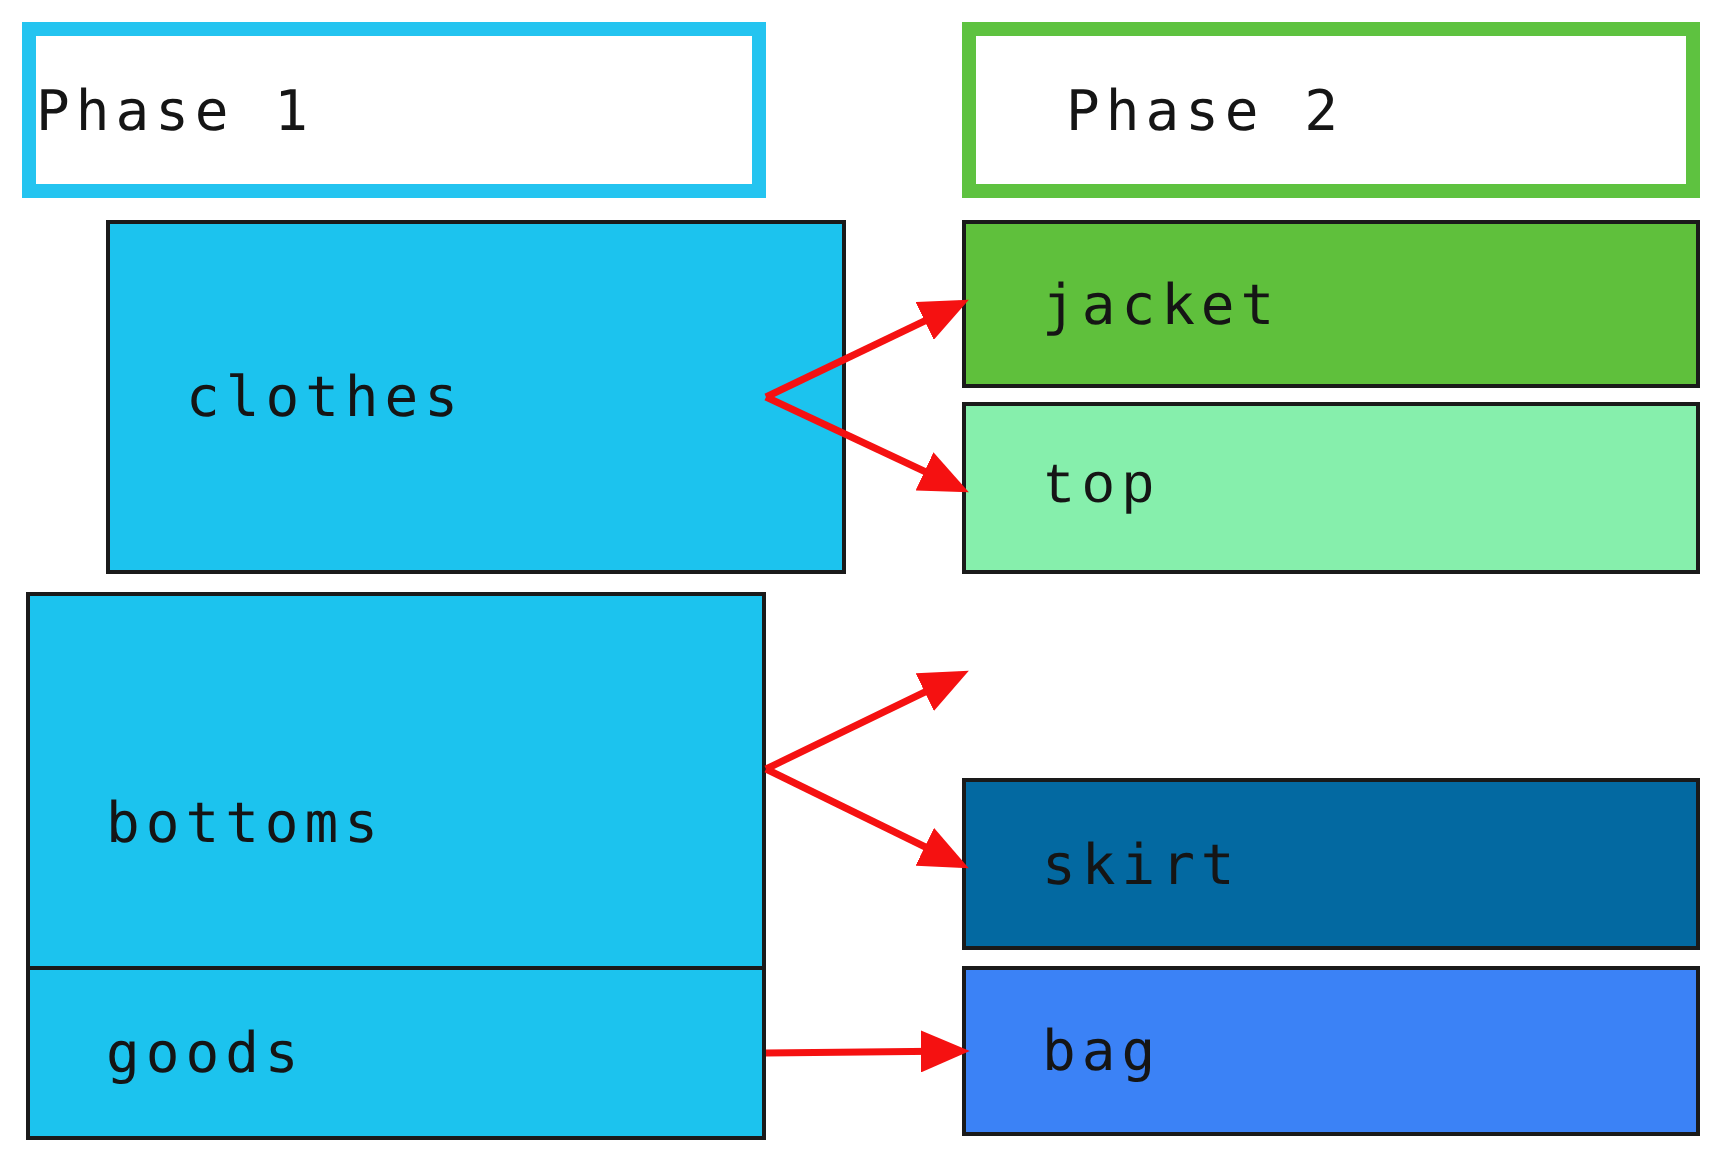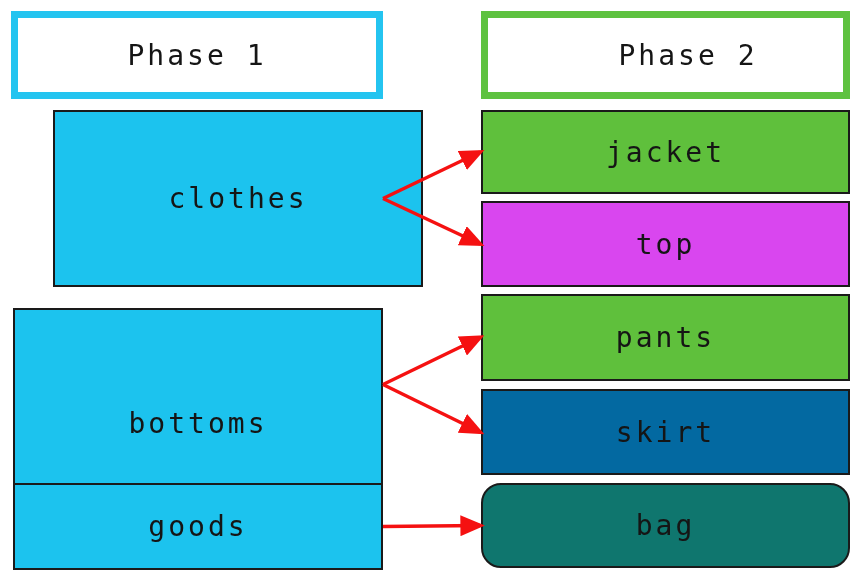--- a/index.html
+++ b/index.html
@@ -13,39 +13,40 @@
     height: 584px;
     background: #ffffff;
     font-family: "DejaVu Sans Mono", "Liberation Mono", monospace;
     overflow: hidden;
   }
   .box {
     position: absolute;
     box-sizing: border-box;
     display: flex;
     align-items: center;
-    justify-content: center;
+    justify-content: flex-start;
     font-size: 28px;
     letter-spacing: 3px;
     color: #151515;
   }
   
   .hdr {
     border: 7px solid;
     background: #ffffff;
   }
   #hdr-phase1 { left: 11px;  top: 11px; width: 372px; height: 88px; }
   #hdr-phase2 { left: 481px; top: 11px; width: 369px; height: 88px; }
 
   
   .item {
     border: 2.5px solid #1a1a1a;
+    padding-left: 38px;
   }
   #box-clothes { left: 13px;  top: 110px; width: 370px; height: 177px; }
-  #box-bottoms { left: 13px;  top: 308px; width: 370px; height: 230px; }
+  #box-bottoms { left: 13px;  top: 296px; width: 370px; height: 230px; }
   #box-goods   { left: 13px;  top: 483px; width: 370px; height: 87px;  }
 
   #box-jacket  { left: 481px; top: 110px; width: 369px; height: 84px;  }
   #box-top     { left: 481px; top: 201px; width: 369px; height: 86px;  }
   #box-pants   { left: 481px; top: 294px; width: 369px; height: 87px;  }
   #box-skirt   { left: 481px; top: 389px; width: 369px; height: 86px;  }
   #box-bag     { left: 481px; top: 483px; width: 369px; height: 85px;  }
 
   #arrow-layer {
     position: absolute;
@@ -73,30 +74,27 @@
   <div class="box item p1" id="box-bottoms" style="background: rgb(28, 195, 238);">
     <span>bottoms</span>
   </div>
   <div class="box item p1" id="box-goods" style="background: rgb(28, 195, 238);">
     <span>goods</span>
   </div>
 
   <div class="box item p2" id="box-jacket" style="background: rgb(95, 192, 60);">
     <span>jacket</span>
   </div>
-  <div class="box item p2" id="box-top" style="background: #d946ef;">
+  <div class="box item p2" id="box-top" style="background: #86efac; font-family: Liberation Mono, monospace;">
     <span>top</span>
-  </div>
-  <div class="box item p2" id="box-pants" style="background: rgb(95, 192, 60);">
-    <span>pants</span>
   </div>
   <div class="box item p2" id="box-skirt" style="background: #0369a1;">
     <span>skirt</span>
   </div>
-  <div class="box item p2" id="box-bag" style="background: #0f766e; border-radius: 20px;">
+  <div class="box item p2" id="box-bag" style="background: #3b82f6;">
     <span>bag</span>
   </div>
 
   <svg id="arrow-layer" viewBox="0 0 863 584" xmlns="http://www.w3.org/2000/svg">
       <defs>
         <marker id="ah" markerWidth="7" markerHeight="6" refX="5.6" refY="3" orient="auto" markerUnits="strokeWidth">
           <path d="M0,0 L7,3 L0,6 Z" fill="#f51111"></path>
         </marker>
       </defs>
       <line x1="383" y1="198.5" x2="480" y2="152" stroke="#f51111" stroke-width="3.5" marker-end="url(#ah)"></line>

